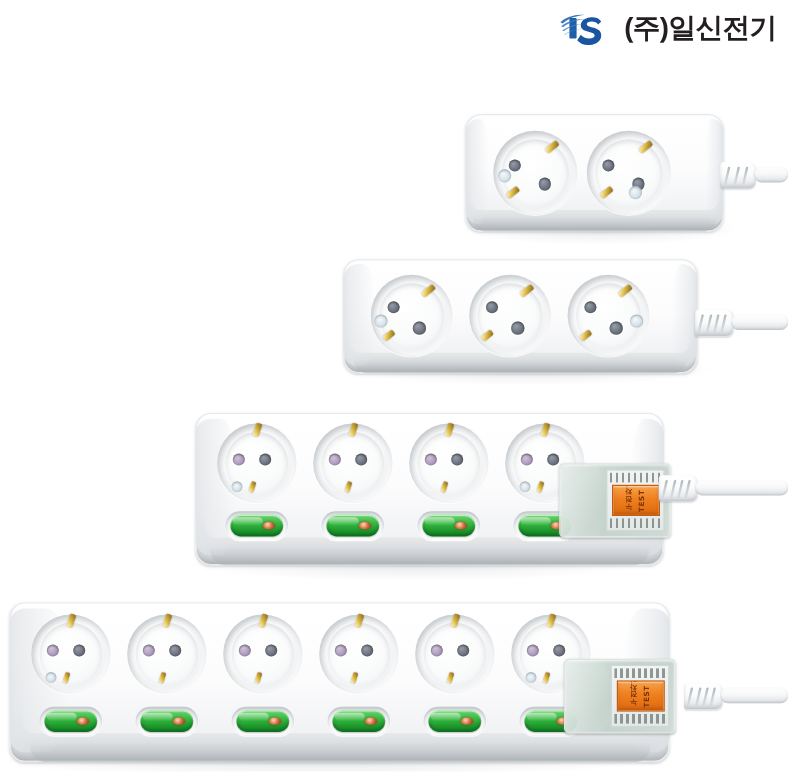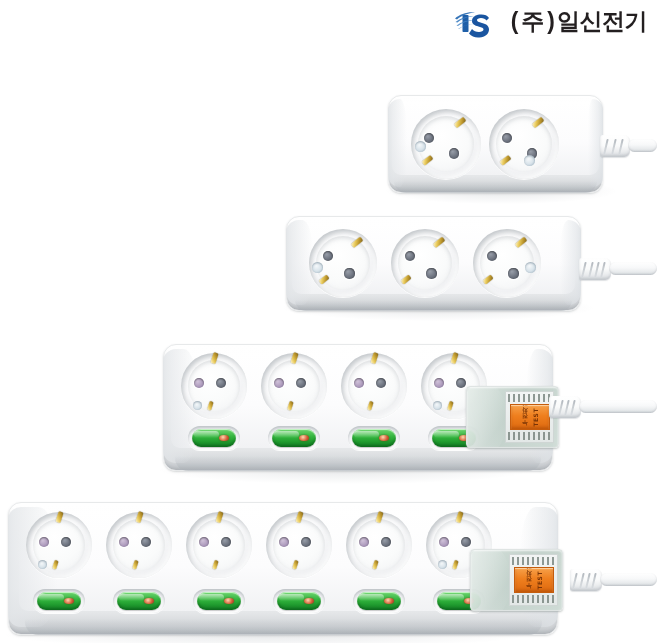--- a/index.html
+++ b/index.html
@@ -14,21 +14,21 @@
 
   
   #brand {
     position:absolute; top:8px; right:10px;
     display:flex; align-items:center; gap:8px;
   }
   #brand-logo { position:relative; width:46px; height:30px; }
   #brand-name {
     font-size:23px; font-weight:bold; color:#231f20;
     letter-spacing:-0.5px; line-height:1;
-    font-family:Liberation Mono, monospace;
+    font-family:Liberation Sans, sans-serif;
   }
 
   
   .strip { position:absolute; }
   .body {
     position:absolute; inset:0;
     border-radius:13px;
     background:
       linear-gradient(to bottom,
         #ffffff 0%,

